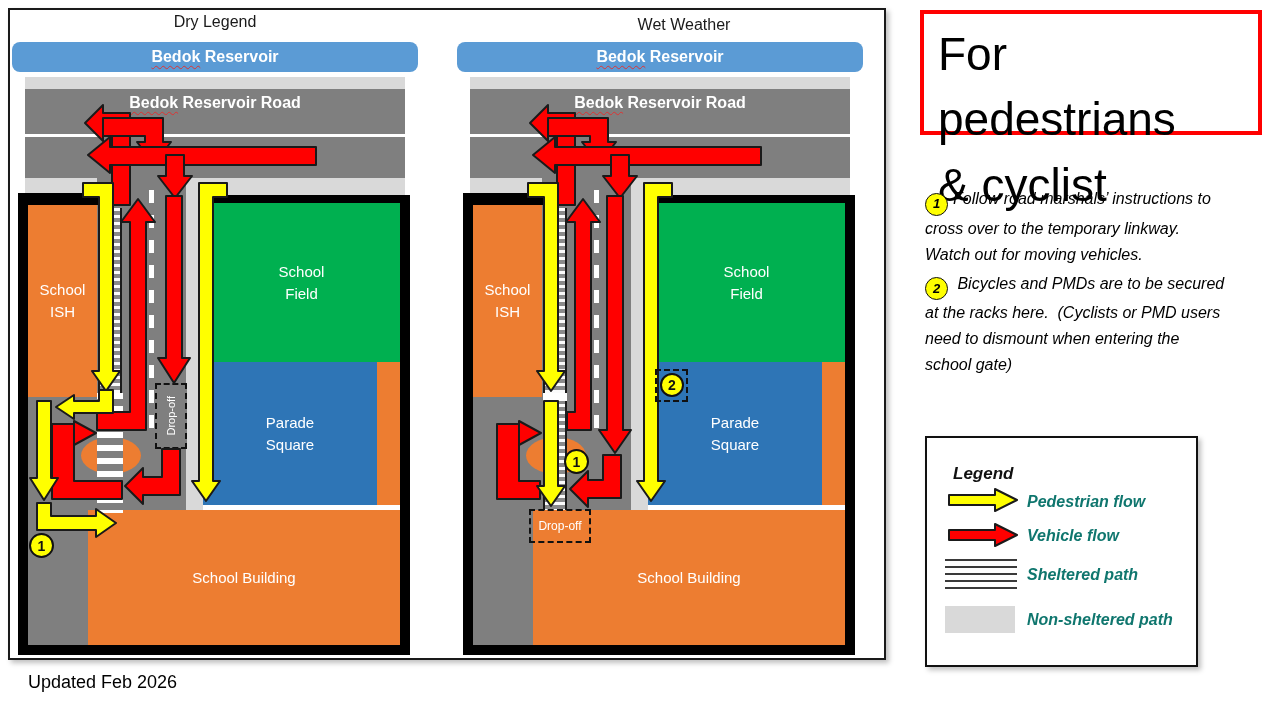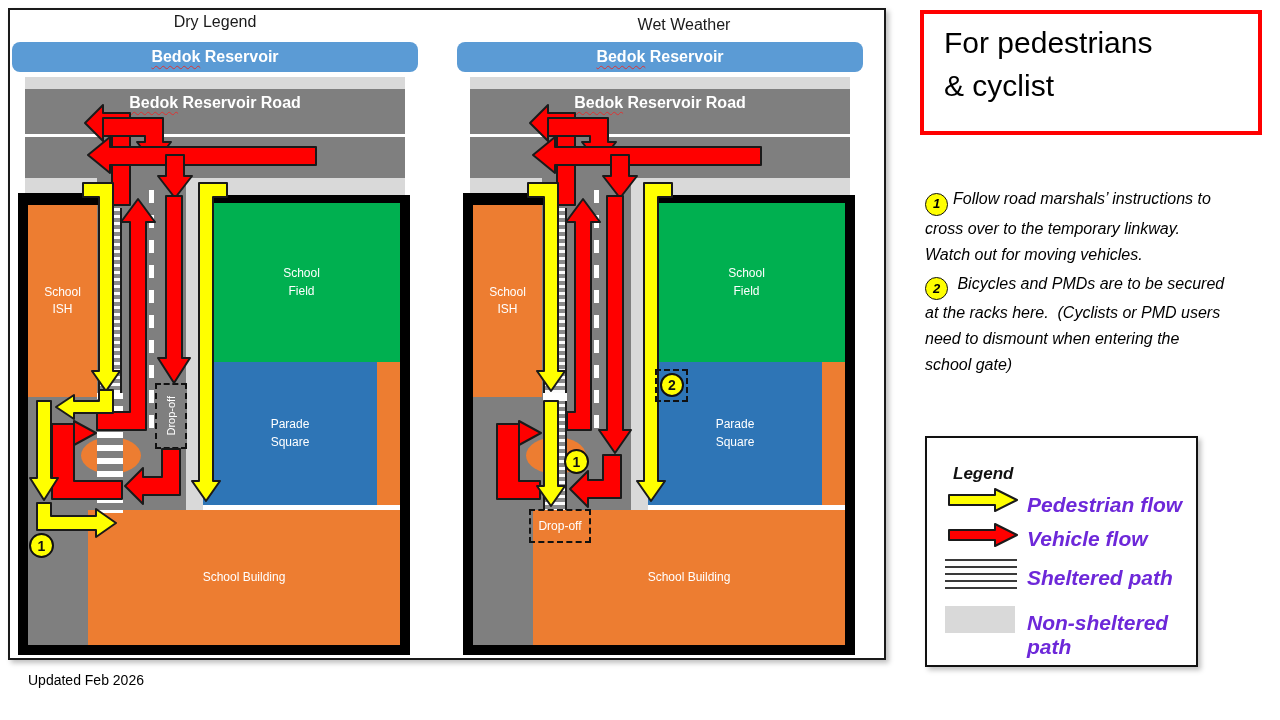--- a/index.html
+++ b/index.html
@@ -1,42 +1,42 @@
 <!DOCTYPE html>
 <html><head>
 <meta charset="utf-8">
 <style>
   html,body{margin:0;padding:0;background:#fff;}
   .stage{position:relative;width:1280px;height:720px;background:#ffffff;
          font-family:"Liberation Sans",sans-serif;overflow:hidden;color:#111;}
   .abs{position:absolute;box-sizing:border-box;}
   .ctr{display:flex;align-items:center;justify-content:center;text-align:center;}
   .col{flex-direction:column;}
-  .wlbl{color:#ffffff;font-size:12px;line-height:1.45;}
+  .wlbl{color:#ffffff;font-size:15px;line-height:1.45;}
   .maptitle{font-size:16px;color:#1a1a1a;}
   .bar{background:#5B9BD5;border-radius:8px;color:#fff;font-size:16px;font-weight:600;}
   .roadlbl{color:#fff;font-size:16px;font-weight:600;}
   .squig{text-decoration:underline wavy #d33 1px;text-underline-offset:3px;}
   .frame{background:#000;}
   .ladder{background:repeating-linear-gradient(to bottom,#fbfbfb 0 3px,#8a8a8a 3px 7px);
           border-left:2px solid #1a1a1a;border-right:2px solid #1a1a1a;}
   .zebra{background:repeating-linear-gradient(to bottom,#ffffff 0 6px,#7F7F7F 6px 13px);}
   .centerline{width:5px;background:repeating-linear-gradient(to bottom,#ffffff 0 13px,rgba(0,0,0,0) 13px 25px);}
   .dashedbox{border:2px dashed #111;}
   .badge{background:#FFFF00;border:2px solid #111;border-radius:50%;
          display:flex;align-items:center;justify-content:center;
          font-size:14px;font-weight:700;color:#111;}
   .oval{background:#ED7D31;border-radius:50%;}
-  .titlebox{border:4px solid #FF0000;font-size:30px;line-height:1.42;padding:8px 20px;color:#000;}
+  .titlebox{border:4px solid #FF0000;font-size:46px;line-height:1.42;padding:8px 14px;color:#000;}
   .instr{font-size:16px;line-height:26px;color:#000;white-space:pre-wrap;margin:0 0 3px 0;font-style:italic;}
   .ibadge{display:inline-flex;width:21px;height:21px;border-radius:50%;background:#FFFF00;
           border:1px solid #111;align-items:center;justify-content:center;
           font-size:13px;font-weight:700;vertical-align:-4px;margin-right:5px;}
   .legendbox{background:#fff;border:2px solid #111;box-shadow:3px 3px 5px rgba(0,0,0,.25);}
-  .leglbl{font-size:21px;font-weight:700;color:#6d28d9;}
+  .leglbl{font-size:16px;font-weight:700;color:#0f766e;}
   .shelter-icon{background:repeating-linear-gradient(to bottom,#3a3a3a 0 2px,rgba(0,0,0,0) 2px 7px);}
   .swatch{background:#D9D9D9;}
   svg{display:block;}
 </style>
 </head>
 <body>
 
 <div class="stage">
 
   <div class="abs" style="left:8px;top:8px;width:878px;height:652px;background:#fff;border:2px solid #1a1a1a;box-shadow:3px 3px 5px rgba(0,0,0,.25);"></div>
@@ -205,15 +205,15 @@
     </svg>
     <div class="abs leglbl" style="left:100px;top:89px;">Vehicle flow</div>
 
     <div class="abs shelter-icon" style="left:18px;top:121px;width:72px;height:32px;"></div>
     <div class="abs leglbl" style="left:100px;top:128px;">Sheltered path</div>
 
     <div class="abs swatch" style="left:18px;top:168px;width:70px;height:27px;"></div>
     <div class="abs leglbl" style="left:100px;top:173px;">Non-sheltered path</div>
   </div>
 
-  <div class="abs" style="left:28px;top:672px;font-size:14px;color:#000;">Updated Feb 2026</div>
+  <div class="abs" style="left:28px;top:672px;font-size:18px;color:#000;">Updated Feb 2026</div>
 
 </div>
 
 </body></html>

